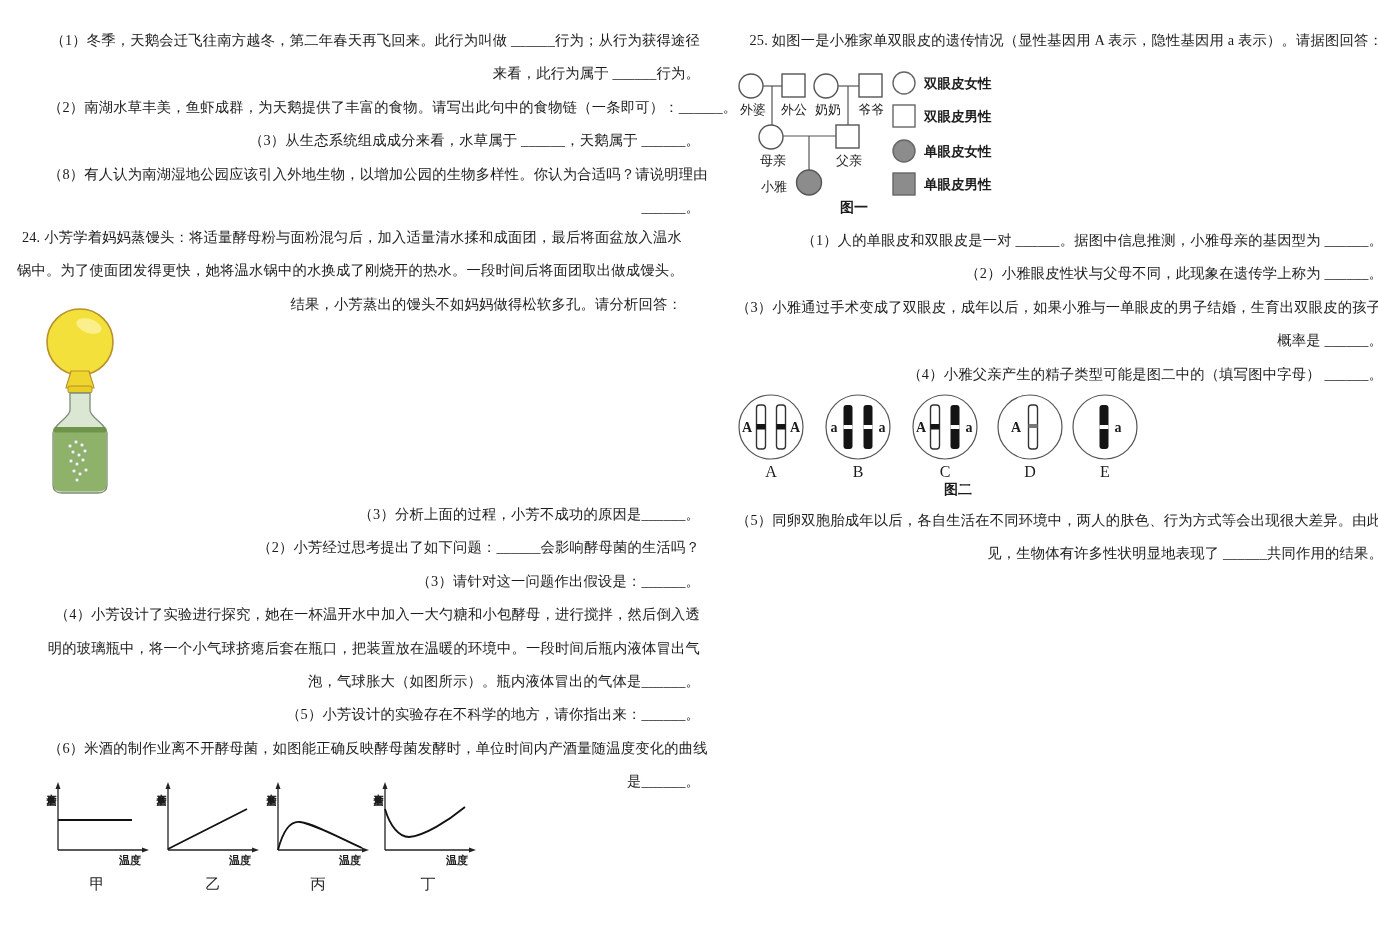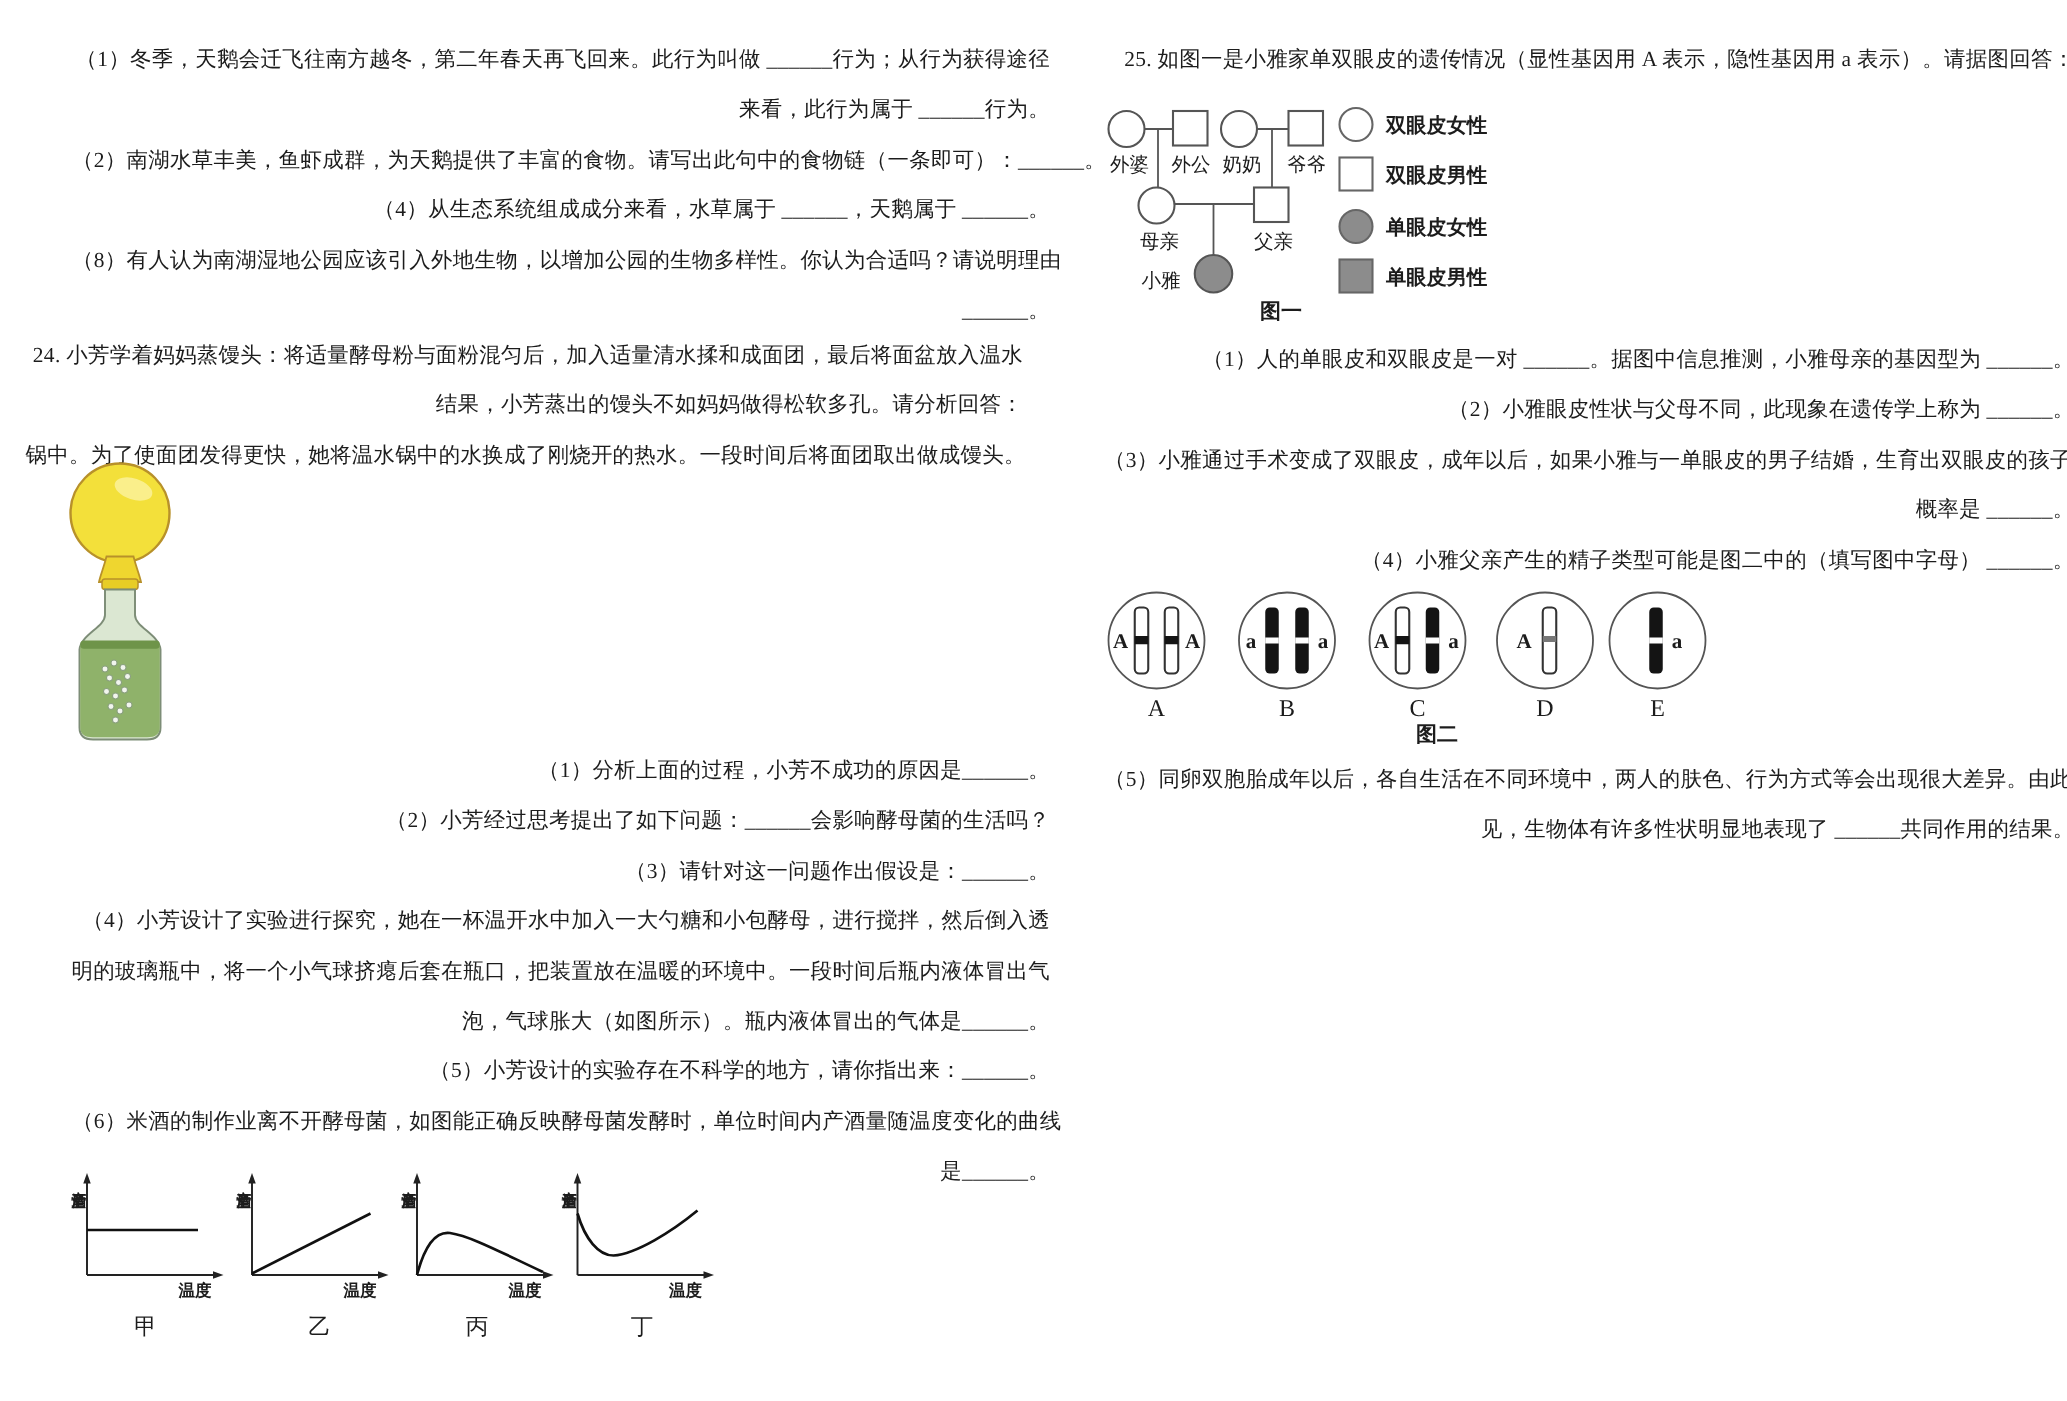--- a/index.html
+++ b/index.html
@@ -21,29 +21,29 @@
   .axlab { font-family:"Liberation Sans","DejaVu Sans",sans-serif; font-size:11px; font-weight:700; }
   .panletter { font-family:"Liberation Serif","DejaVu Serif",serif; font-size:15px; }
 </style>
 </head>
 <body>
 
 <div class="blk" style="left:35px; top:24px; width:665px;">
   <div class="ln ind">（1）冬季，天鹅会迁飞往南方越冬，第二年春天再飞回来。此行为叫做 ______行为；从行为获得途径</div>
   <div class="ln">来看，此行为属于 ______行为。</div>
   <div class="ln ind">（2）南湖水草丰美，鱼虾成群，为天鹅提供了丰富的食物。请写出此句中的食物链（一条即可）：______。</div>
-  <div class="ln ind">（4）从生态系统组成成分来看，水草属于 ______，天鹅属于 ______。</div>
+  <div class="ln ind">（3）从生态系统组成成分来看，水草属于 ______，天鹅属于 ______。</div>
   <div class="ln ind">（8）有人认为南湖湿地公园应该引入外地生物，以增加公园的生物多样性。你认为合适吗？请说明理由</div>
   <div class="ln">______。</div>
 </div>
 
 <div class="blk" style="left:17px; top:221px; width:665px;">
   <div class="ln">24. 小芳学着妈妈蒸馒头：将适量酵母粉与面粉混匀后，加入适量清水揉和成面团，最后将面盆放入温水</div>
+  <div class="ln">锅中。为了使面团发得更快，她将温水锅中的水换成了刚烧开的热水。一段时间后将面团取出做成馒头。</div>
   <div class="ln">结果，小芳蒸出的馒头不如妈妈做得松软多孔。请分析回答：</div>
-  <div class="ln">锅中。为了使面团发得更快，她将温水锅中的水换成了刚烧开的热水。一段时间后将面团取出做成馒头。</div>
 </div>
 
 <div class="figwrap" style="left:40px; top:306px; width:80px; height:192px;">
   <svg viewBox="0 0 80 192" width="80" height="192">
     <circle cx="40" cy="36" r="33" stroke="#b8912a" stroke-width="1.6" fill="#f3e03a"></circle>
     <ellipse cx="49" cy="20" rx="13" ry="7" fill="#fbf3a0" opacity="0.8" transform="rotate(18 49 20)"></ellipse>
     <path d="M31,65 C29,73 27,77 26,82 L54,82 C53,77 51,73 49,65 Z" fill="#efd62f" stroke="#b8912a" stroke-width="1.2"></path>
     <rect x="28" y="80" width="24" height="7" rx="2" fill="#e8cd25" stroke="#b8912a" stroke-width="1"></rect>
     <path d="M30,87 L30,104 C30,112 14,117 13,127 L13,179 Q13,187 22,187 L58,187 Q67,187 67,179 L67,127 C66,117 50,112 50,104 L50,87 Z" stroke="#7d8d77" stroke-width="1.3" fill="#dbe7d2"></path>
     <path d="M13.5,124 L66.5,124 L66.5,179 Q66.5,185.5 58,185.5 L22,185.5 Q13.5,185.5 13.5,179 Z" fill="#8fb26a"></path>
@@ -60,21 +60,21 @@
         <circle cx="43" cy="154" r="2"></circle>
       <circle cx="34" cy="165" r="2"></circle>
         <circle cx="40" cy="168" r="2"></circle>
         <circle cx="46" cy="164" r="2"></circle>
       <circle cx="37" cy="174" r="2"></circle>
     </g>
   </svg>
 </div>
 
 <div class="blk" style="left:35px; top:498px; width:665px;">
-  <div class="ln ind">（1）分析上面的过程，小芳不成功的原因是______。</div>
+  <div class="ln ind">（3）分析上面的过程，小芳不成功的原因是______。</div>
   <div class="ln ind">（2）小芳经过思考提出了如下问题：______会影响酵母菌的生活吗？</div>
   <div class="ln ind">（3）请针对这一问题作出假设是：______。</div>
   <div class="ln ind">（4）小芳设计了实验进行探究，她在一杯温开水中加入一大勺糖和小包酵母，进行搅拌，然后倒入透</div>
   <div class="ln">明的玻璃瓶中，将一个小气球挤瘪后套在瓶口，把装置放在温暖的环境中。一段时间后瓶内液体冒出气</div>
   <div class="ln">泡，气球胀大（如图所示）。瓶内液体冒出的气体是______。</div>
   <div class="ln ind">（5）小芳设计的实验存在不科学的地方，请你指出来：______。</div>
   <div class="ln ind">（6）米酒的制作业离不开酵母菌，如图能正确反映酵母菌发酵时，单位时间内产酒量随温度变化的曲线</div>
   <div class="ln">是______。</div>
 </div>
 

